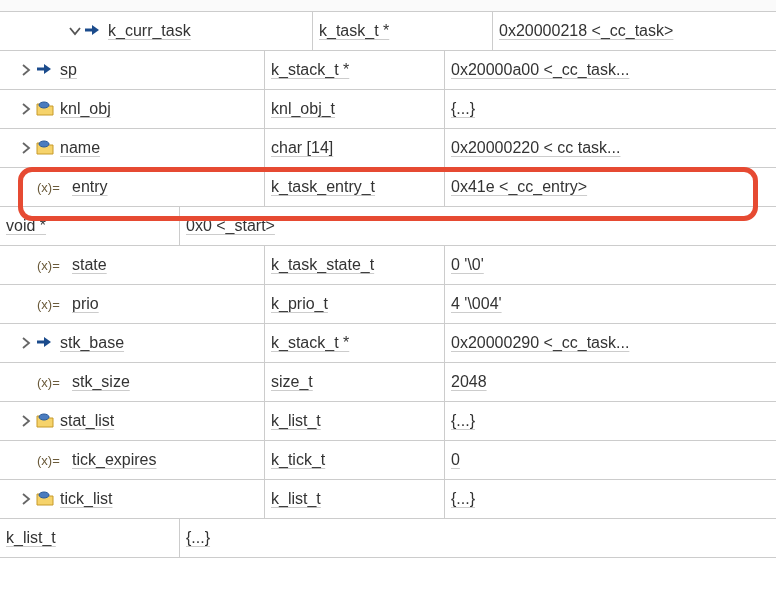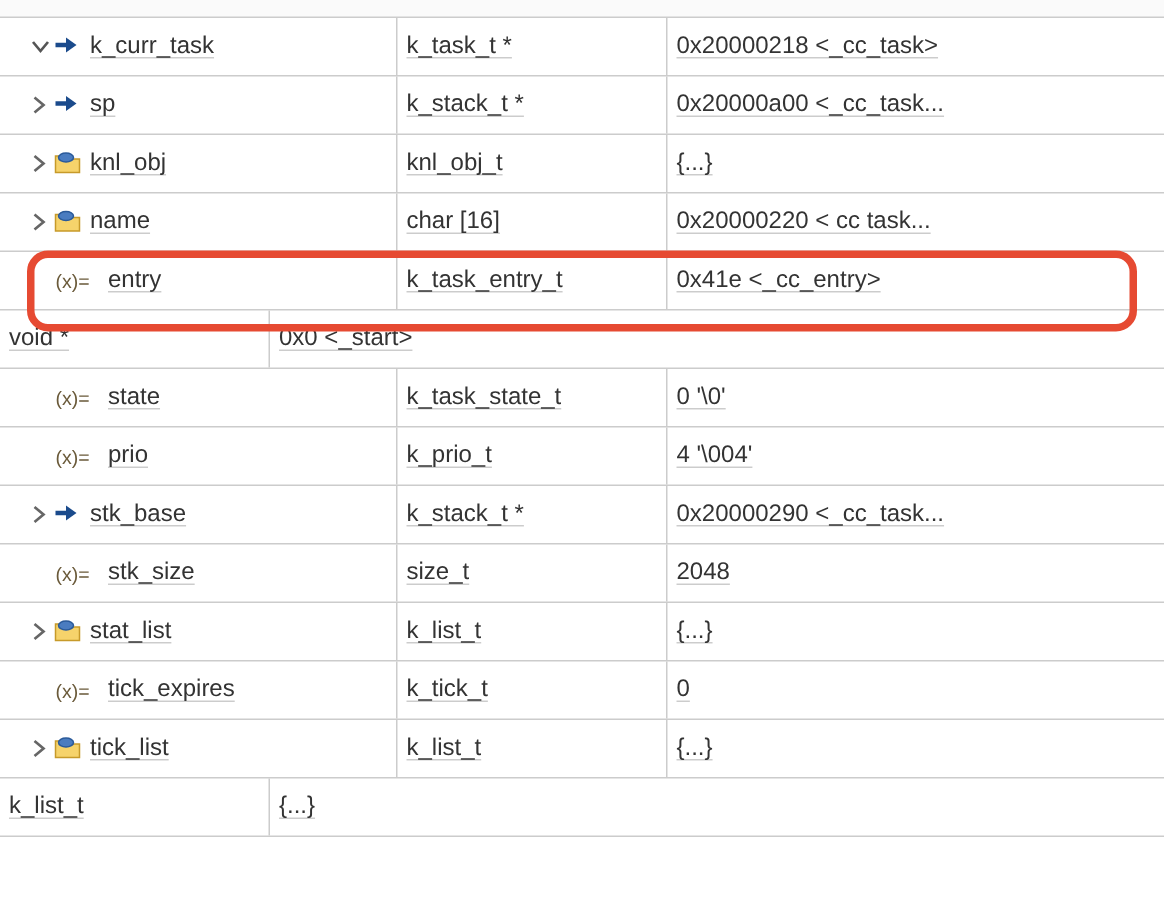--- a/index.html
+++ b/index.html
@@ -53,21 +53,21 @@
     width: 18px;
     height: 18px;
     display: inline-flex;
     align-items: center;
     justify-content: center;
     flex-shrink: 0;
     margin-right: 6px;
   }
   .icon svg { display: block; }
   .label { text-decoration: underline; text-decoration-color: rgba(0,0,0,0.2); text-underline-offset: 3px; }
-  .indent-0 { padding-left: 20px; }
+  .indent-0 { padding-left: 20px; margin-left: 48px; }
   .indent-1 { padding-left: 20px; }
   .highlight-box {
     position: absolute;
     border: 5px solid #e64a32;
     border-radius: 14px;
     pointer-events: none;
     left: 18px;
     top: 167px;
     width: 740px;
     height: 54px;
@@ -150,21 +150,21 @@
           </svg>
         </span>
         <span class="icon">
           <svg width="18" height="18" viewBox="0 0 18 18">
             <use href="#struct-folder"></use>
           </svg>
         </span>
         <span class="label">name</span>
       </div>
       <div class="cell col-type">
-        <span class="label">char [16]</span>
+        <span class="label">char [14]</span>
       </div>
       <div class="cell col-value">
         <span class="label">0x20000220 &lt; cc task...</span>
       </div>
     </div>
     <div class="row">
       <div class="cell col-name indent-1">
         <span class="expander"></span>
         <span class="icon" style="width: 30px;">
           <svg width="28" height="16" viewBox="0 0 28 16">

